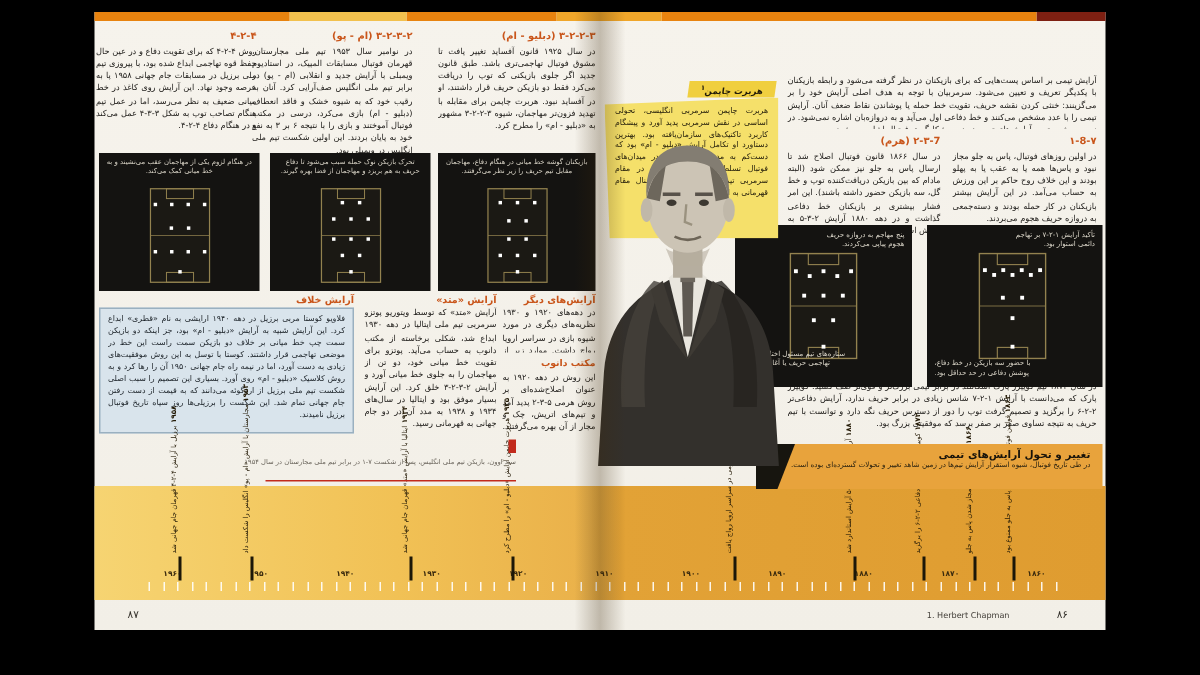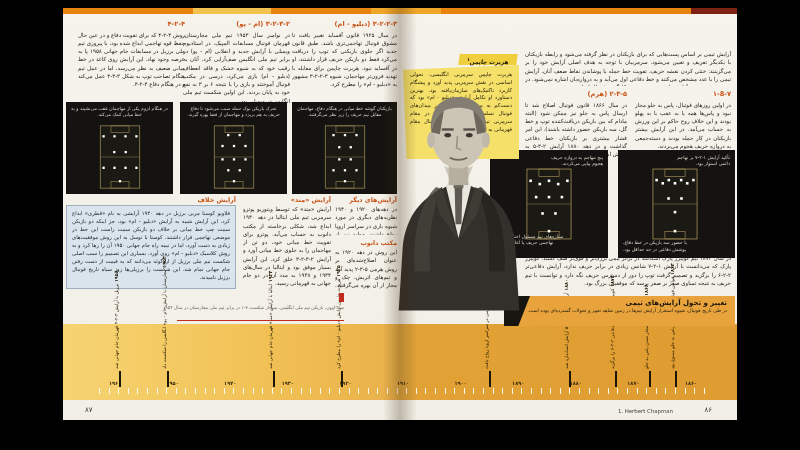--- a/index.html
+++ b/index.html
@@ -51,21 +51,21 @@
   .d127 svg.pitch{position:absolute;left:34px;top:18px;}
   .death-h{position:absolute;right:6px;top:236px;font-size:6.4px;}
   .death-p{position:absolute;right:6px;top:246px;width:206px;height:38px;}
   .evolution{position:absolute;left:455px;top:288px;width:217px;height:30px;background:#e8a33c;z-index:2;}
   .evo-corner{position:absolute;left:-14px;top:0;width:26px;height:30px;background:#17150f;
               clip-path:polygon(0 0,100% 0,55% 100%,0 100%);}
   .evolution h3{font-size:7px;color:#17130a;padding:3px 8px 1px 0;font-weight:bold;}
   .evolution p{font-size:4.8px;line-height:1.4;color:#2a2210;padding:0 8px;text-align:right;}
   
   .lp-col{position:absolute;top:12px;width:107px;}
-  .lp-c1{left:15px;} .lp-c2{left:120px;} .lp-c3{left:229px;width:105px;}
+  .lp-c1{left:1px;} .lp-c2{left:105px;} .lp-c3{left:229px;width:105px;}
   .lp-col .col-body{height:72px;}
   .ldiag{position:absolute;top:94px;height:92px;background:#141311;}
   .ld1{left:3px;width:107px;} .ld2{left:117px;width:107px;} .ld3{left:229px;width:105px;}
   .ldiag .cap{position:absolute;top:4px;left:5px;right:5px;color:#d9d4c7;font-size:4.6px;
               line-height:1.35;text-align:center;}
   .ldiag svg.pitch{position:absolute;left:50%;transform:translateX(-50%);bottom:5px;}
   .mid-h{position:absolute;top:188px;font-size:6.4px;text-align:right;}
   .h-diag{left:3px;width:170px;}
   .h-met{left:180px;width:88px;}
   .h-oth{left:272px;width:62px;}
@@ -115,21 +115,21 @@
   </div>
 
   <p class="rp-intro body-txt">آرایش تیمی بر اساس پست‌هایی که برای بازیکنان در نظر گرفته می‌شود و رابطه بازیکنان با یکدیگر تعریف و تعیین می‌شود. سرمربیان با توجه به هدف اصلی آرایش خود را بر می‌گزینند: خنثی کردن نقشه حریف، تقویت خط حمله یا پوشاندن نقاط ضعف آنان. آرایش تیمی را با عدد مشخص می‌کنند و خط دفاعی اول می‌آید و به دروازه‌بان اشاره نمی‌شود. در زیر به مشهورترین آرایش‌های تیمی در دوره شکل‌گیری فوتبال اشاره می‌شود.</p>
 
   <div class="rp-col127">
     <h4 class="orange-h">۱-8-۷</h4>
     <p class="col-body body-txt">در اولین روزهای فوتبال، پاس به جلو مجاز نبود و پاس‌ها همه یا به عقب یا به پهلو بودند و این خلاف روح حاکم بر این ورزش به حساب می‌آمد. در این آرایش بیشتر بازیکنان در کار حمله بودند و دسته‌جمعی به دروازه حریف هجوم می‌بردند.</p>
   </div>
 
   <div class="rp-col235">
-    <h4 class="orange-h">۲-۳-۵ (هرم)</h4>
+    <h4 class="orange-h">۲-۳-7 (هرم)</h4>
     <p class="col-body body-txt">در سال ۱۸۶۶ قانون فوتبال اصلاح شد تا ارسال پاس به جلو نیز ممکن شود (البته مادام که بین بازیکن دریافت‌کننده توپ و خط گل، سه بازیکن حضور داشته باشند). این امر فشار بیشتری بر بازیکنان خط دفاعی گذاشت و در دهه ۱۸۸۰ آرایش ۲-۳-۵ به آرایش استاندارد بدل شد.</p>
   </div>
 
   <div class="chapman-tab">
     <span>هربرت چاپمن</span><sup>۱</sup>
   </div>
   <div class="chapman-box">
     <p>هربرت چاپمن سرمربی انگلیسی، تحولی اساسی در نقش سرمربی پدید آورد و پیشگام کاربرد تاکتیک‌های سازمان‌یافته بود. بهترین دستاورد او تکامل آرایش «دبلیو - ام» بود که دست‌کم به مدت بیست سال در میدان‌های فوتبال تسلط داشت و برای او در مقام سرمربی تیم‌های هادرسفیلد و آرسنال مقام قهرمانی به ارمغان آورد.</p>
   </div>
 

